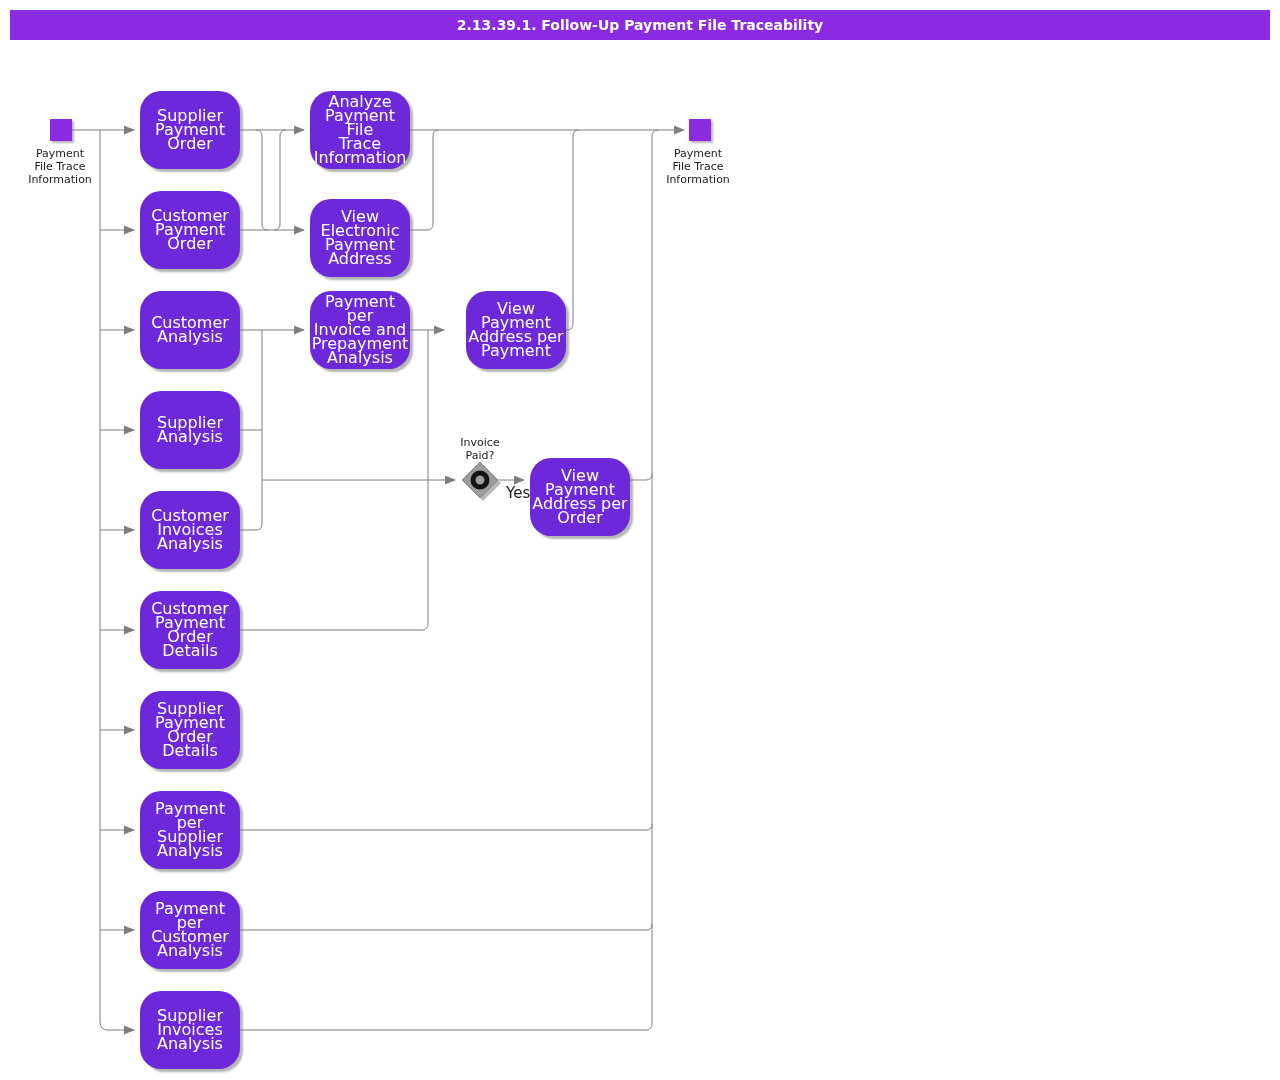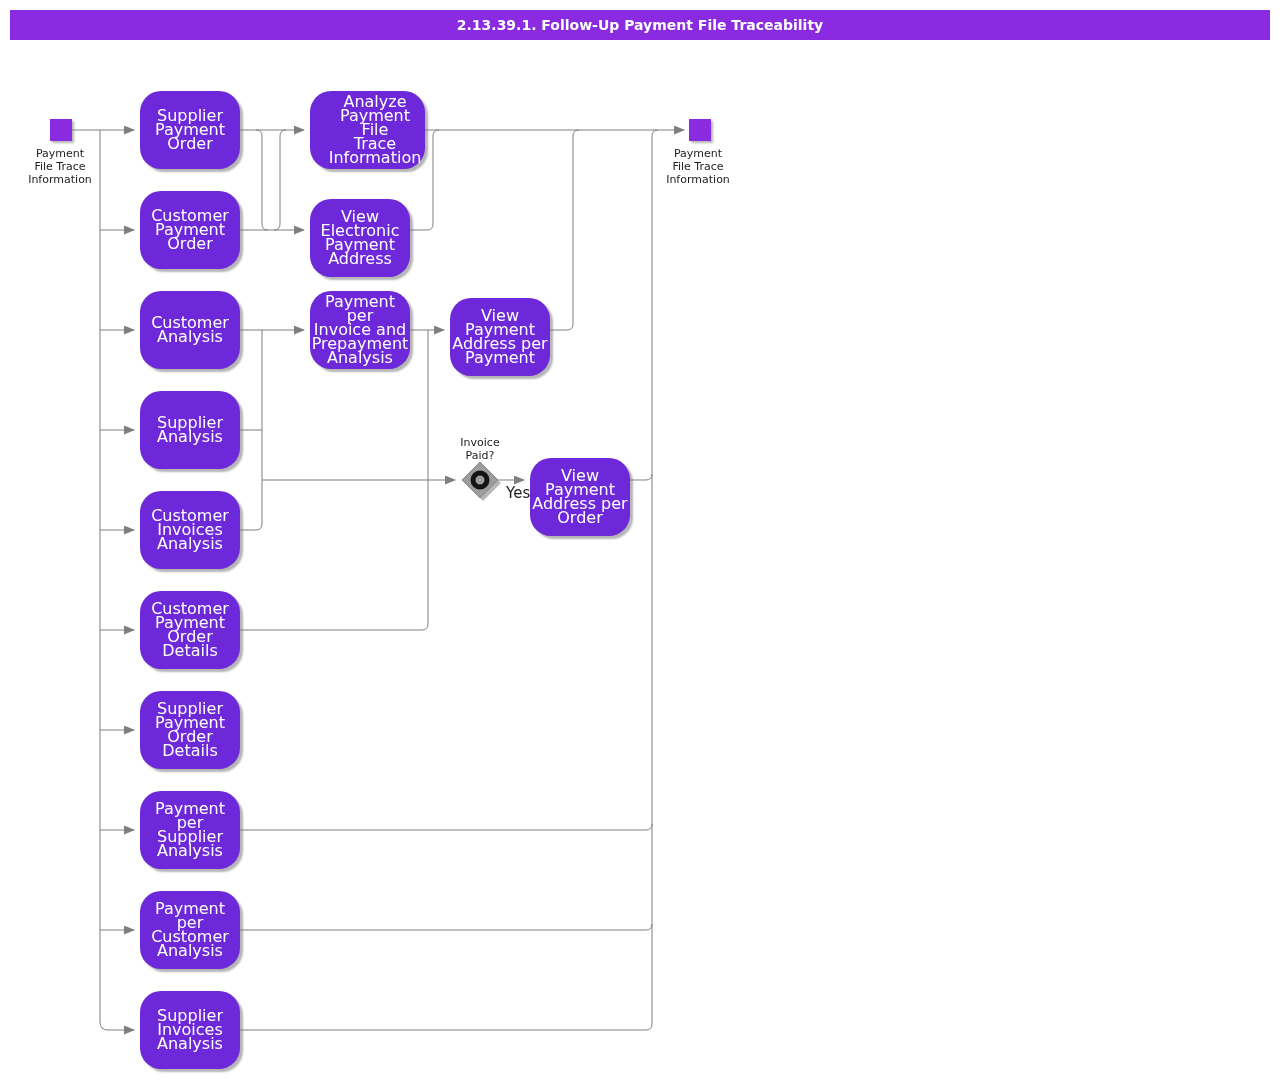--- a/index.html
+++ b/index.html
@@ -117,33 +117,33 @@
   <div class="activity" style="left:140px;top:791px;">Payment per
 Supplier
 Analysis</div>
   <div class="activity" style="left:140px;top:891px;">Payment per
 Customer
 Analysis</div>
   <div class="activity" style="left:140px;top:991px;">Supplier
 Invoices
 Analysis</div>
 
-  <div class="activity" style="left:310px;top:91px;padding-left:15px;">Analyze
+  <div class="activity" style="left:310px;top:91px;">Analyze
 Payment File
 Trace
 Information</div>
   <div class="activity" style="left:310px;top:191px;margin-top:8px;">View Electronic
 Payment
 Address</div>
   <div class="activity" style="left:310px;top:291px;">Payment per
 Invoice and
 Prepayment
 Analysis</div>
 
-  <div class="activity" style="left:450px;top:291px;margin-top:7px;">View
+  <div class="activity" style="left:466px;top:291px;">View
 Payment
 Address per
 Payment</div>
   <div class="activity" style="left:530px;top:458px;">View Payment
 Address per
 Order</div>
 
   <div class="lbl" style="left:440px;top:436px;width:80px;">Invoice
 Paid?</div>
   <div class="yes" style="left:506px;top:484px;">Yes</div>

